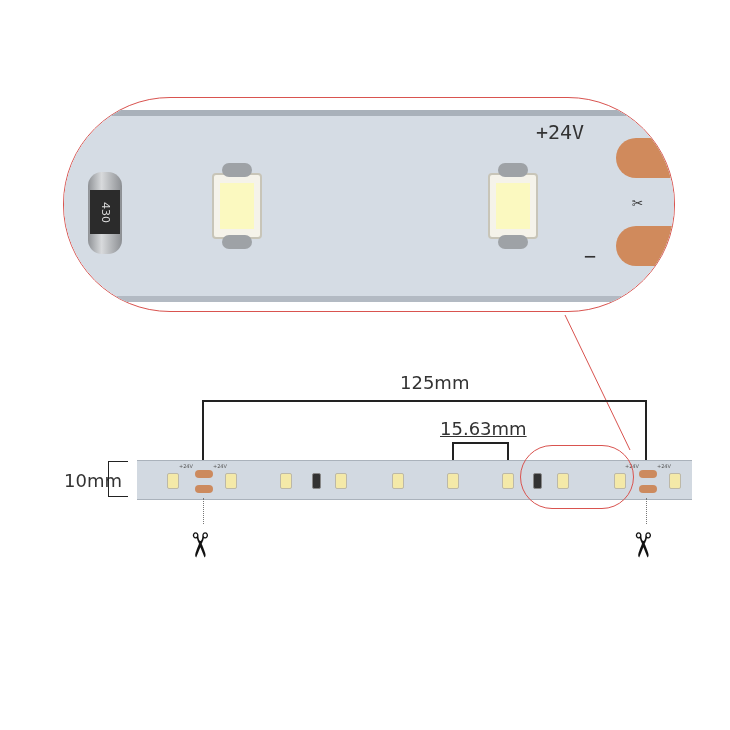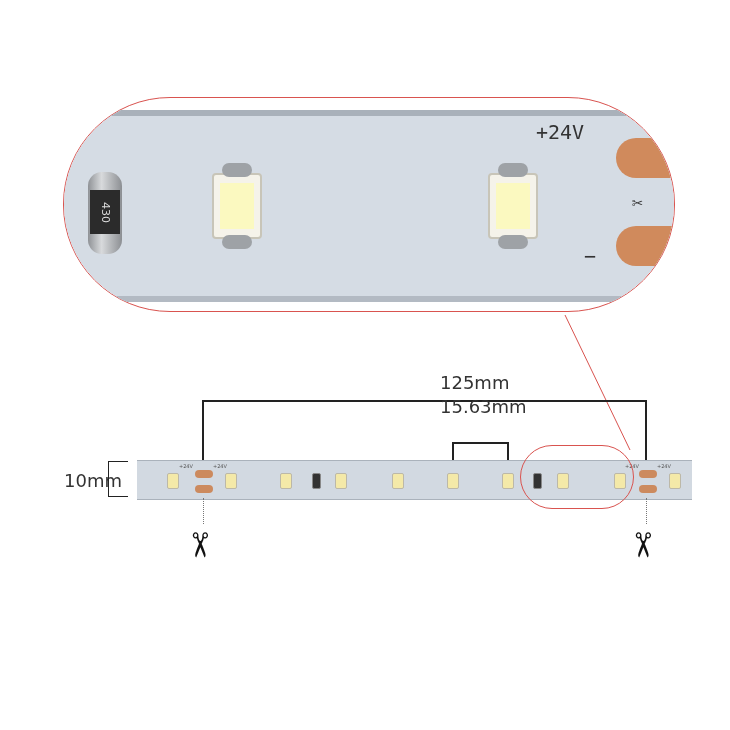--- a/index.html
+++ b/index.html
@@ -56,26 +56,26 @@
     <div class="pad" style="left:552px;top:110px;"></div>
     <div class="z-label" style="left:568px;top:76px;font-size:18px;">✂</div>
     <div class="z-label" style="left:520px;top:128px;">−</div>
   </div>
 </div>
 
 <svg class="abs" style="left:0;top:0;" width="730" height="730">
   <line x1="565" y1="315" x2="630" y2="450" stroke="#d9534f" stroke-width="1"></line>
 </svg>
 
-<div class="abs dim-text" style="left:400px;top:372px;margin-left:40px;">125mm</div>
+<div class="abs dim-text" style="left:400px;top:372px;">125mm</div>
 <div class="line" style="left:202px;top:400px;width:444px;height:2px;"></div>
 <div class="line" style="left:202px;top:400px;width:2px;height:60px;"></div>
 <div class="line" style="left:645px;top:400px;width:2px;height:60px;"></div>
 
-<div class="abs dim-text" style="left:440px;top:396px;">15.63mm</div>
+<div class="abs dim-text" style="left:440px;top:418px;text-decoration:underline;">15.63mm</div>
 <div class="line" style="left:452px;top:442px;width:56px;height:2px;"></div>
 <div class="line" style="left:452px;top:442px;width:2px;height:18px;"></div>
 <div class="line" style="left:507px;top:442px;width:2px;height:18px;"></div>
 
 <div class="abs dim-text" style="left:64px;top:470px;">10mm</div>
 <div class="line" style="left:108px;top:461px;width:20px;height:1px;"></div>
 <div class="line" style="left:108px;top:461px;width:1px;height:36px;"></div>
 <div class="line" style="left:108px;top:496px;width:20px;height:1px;"></div>
 
 <div class="abs strip">

